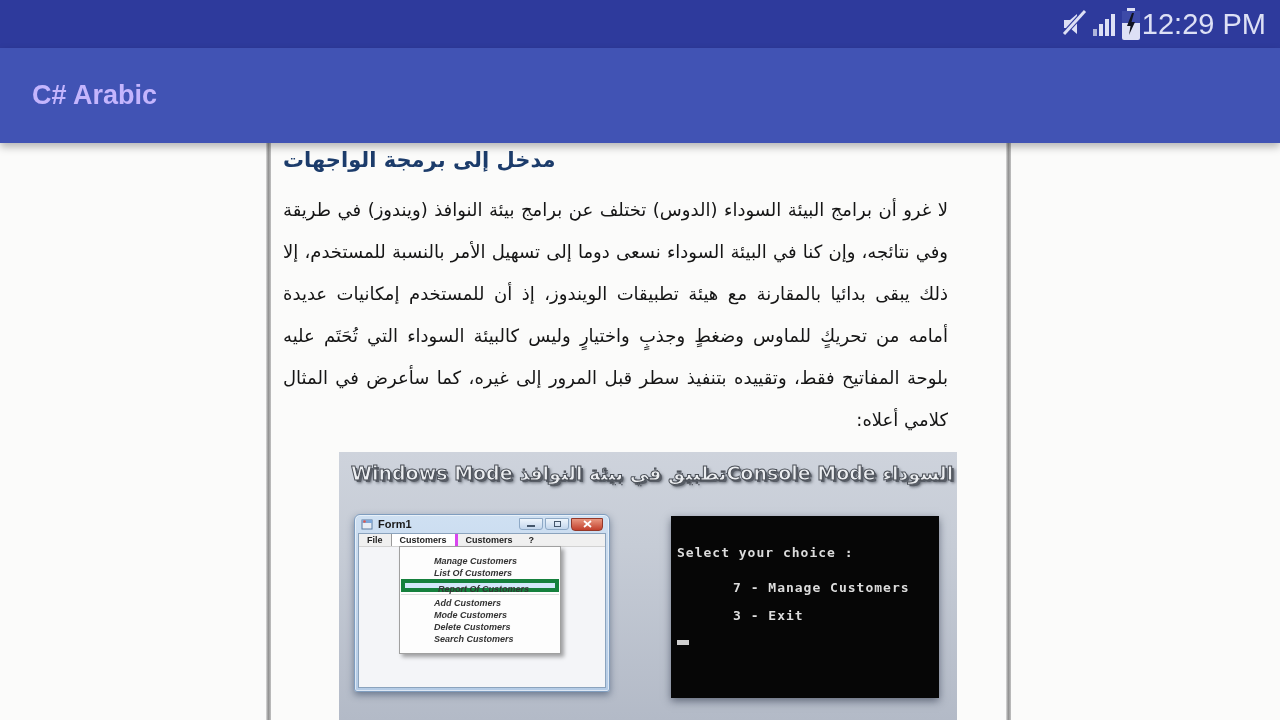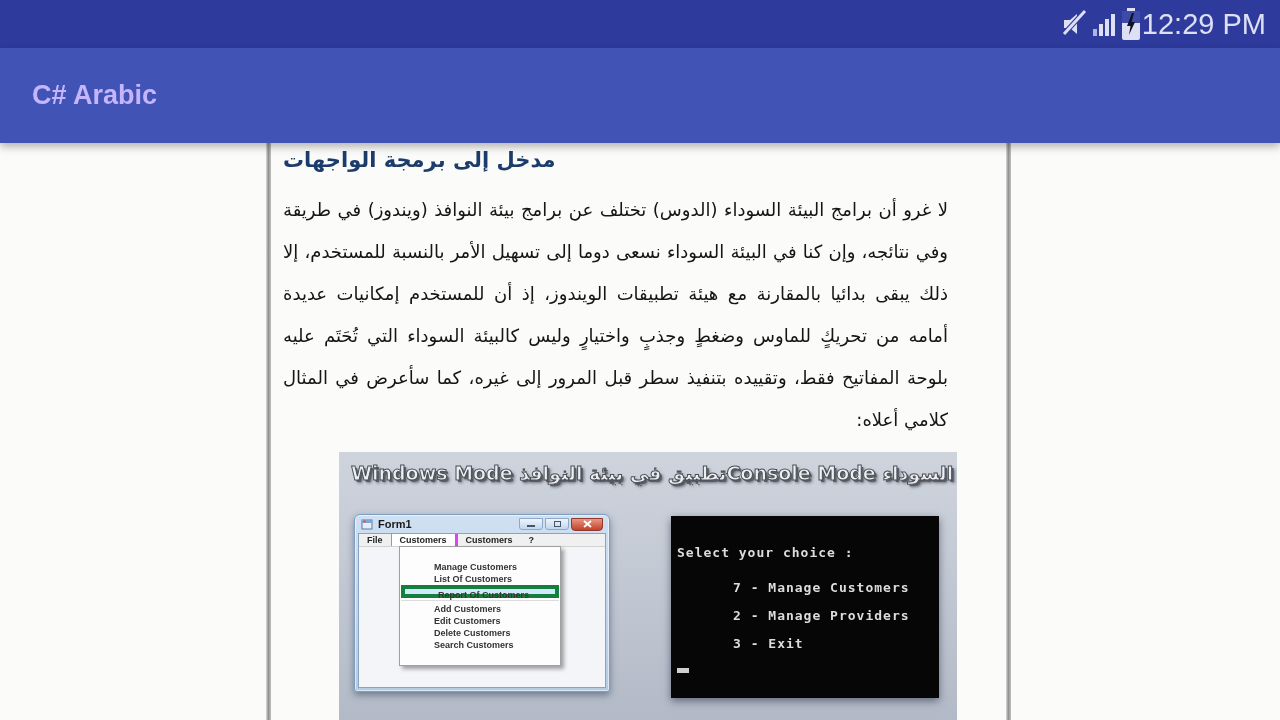--- a/index.html
+++ b/index.html
@@ -52,21 +52,21 @@
     background:linear-gradient(#e9967f,#c2402c); display:flex; align-items:center; justify-content:center; }
   .glyph-min { width:8px; height:2px; background:#44566b; margin-top:5px; }
   .glyph-max { width:7px; height:6px; border:1px solid #44566b; }
   .form-body { position:absolute; left:3px; right:3px; top:18px; bottom:3px;
     background:#f4f5f8; border:1px solid #8ba3bd; }
   .menubar { height:13px; background:#f0f0f0; border-bottom:1px solid #d2d2d2;
     display:flex; align-items:stretch; font-family:"Liberation Sans", sans-serif; font-size:9px; font-weight:bold; color:#222; }
   .menu-item { display:flex; align-items:center; padding:0 8px; }
   .menu-item.open { background:#fff; border-left:1px solid #9a9a9a; border-right:3px solid #d946ef; }
   .dropdown { position:absolute; left:44px; top:31px; width:162px; background:#fdfdfd;
-    border:1px solid #a0a0a0; box-shadow:3px 3px 4px rgba(0,0,0,.35); padding:14px 0; z-index:3; }
+    border:1px solid #a0a0a0; box-shadow:3px 3px 4px rgba(0,0,0,.35); padding:8px 0; z-index:3;font-style:italic; }
   .dd-item { height:12px; line-height:12px; font-family:"Liberation Sans", sans-serif; font-size:9px;
     font-weight:bold; color:#333; padding-left:34px; }
   .dd-item.hl { background:#d4e8fb; border:4px solid #15803d; margin:0 1px; padding-left:33px; height:13px; line-height:12px; }
   .dd-sep { border-top:1px solid #dcdcdc; margin:2px 1px; }
 
   
   .console-window { position:absolute; left:332px; top:64px; width:268px; height:182px;
     background:#060606; box-shadow:0 3px 8px rgba(25,35,55,.55); padding:28px 8px 0 6px;
     color:#dcdcdc; font-family:"DejaVu Sans Mono", monospace; font-weight:bold; font-size:13px; }
   .console-prompt { line-height:18px; letter-spacing:1px; }
@@ -155,30 +155,29 @@
             <div class="menu-item">Customers</div>
             <div class="menu-item">?</div>
           </div>
         </div>
         <div class="dropdown">
           <div class="dd-item">Manage Customers</div>
           <div class="dd-item">List Of Customers</div>
           <div class="dd-item hl">Report Of Customers</div>
           <div class="dd-sep"></div>
           <div class="dd-item">Add Customers</div>
-          <div class="dd-item">Edit Customers</div>
+          <div class="dd-item">Mode Customers</div>
           <div class="dd-item">Delete Customers</div>
           <div class="dd-item">Search Customers</div>
         </div>
       </div>
 
       <div class="console-window">
         <div class="console-prompt">Select your choice :</div>
         <div class="console-options">
           <div class="console-option">7 - Manage Customers</div>
-          <div class="console-option">2 - Manage Providers</div>
           <div class="console-option">3 - Exit</div>
         </div>
         <div class="console-cursor"></div>
       </div>
     </div>
   </div>
 </div>
 
 </body></html>

